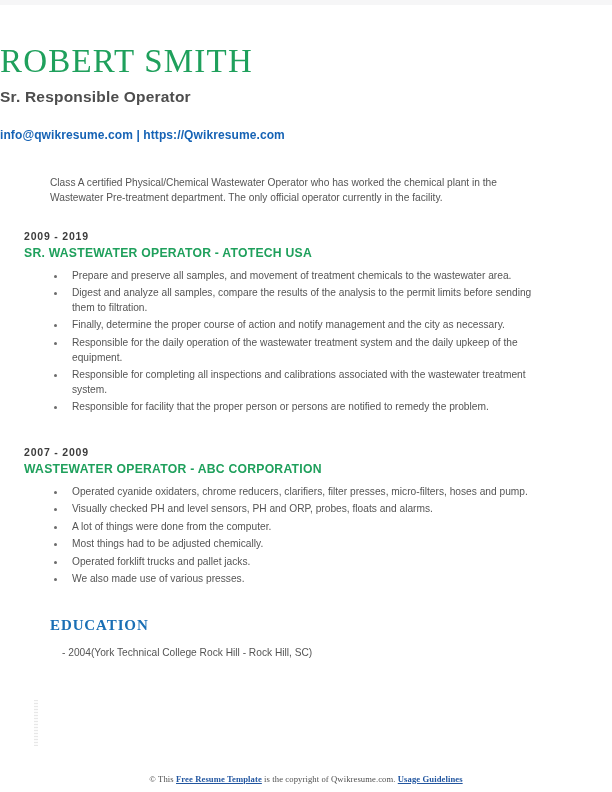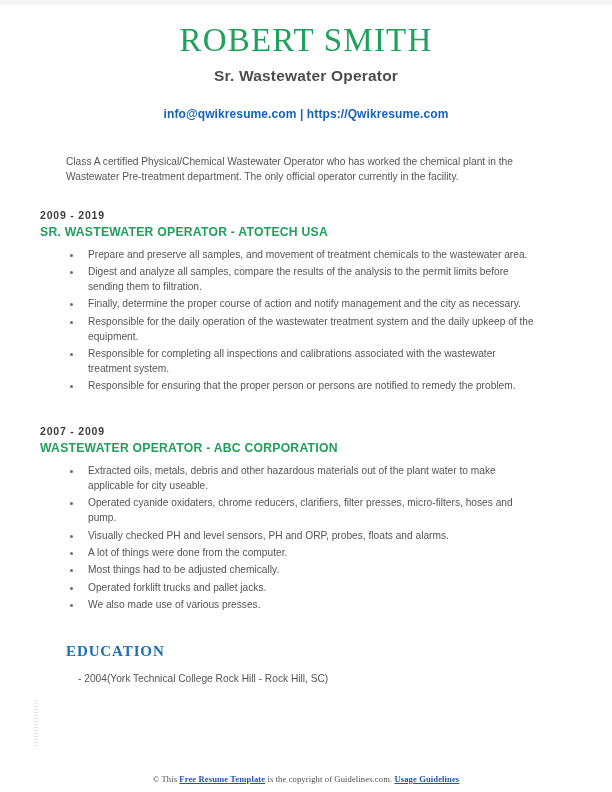--- a/index.html
+++ b/index.html
@@ -30,22 +30,22 @@
     position: absolute;
     left: 0;
     top: 0;
     width: 612px;
     height: 5px;
     background: #f6f6f7;
   }
 
   
   .header {
-    padding-top: 22px;
-    text-align: center;
+    padding-top: 43px;
+    text-align: left;
   }
   .full-name {
     font-family: "Liberation Serif", serif;
     font-size: 33px;
     font-weight: normal;
     letter-spacing: 1.2px;
     color: #1fa05c;
     margin: 0;
     line-height: 1.12;
   }
@@ -62,21 +62,21 @@
     font-size: 12px;
     font-weight: bold;
     color: #1663b5;
     margin-top: 22px;
     letter-spacing: 0.1px;
   }
 
   
   .content {
     margin: 0;
-    padding: 0 78px 0 40px;
+    padding: 0 78px 0 24px;
     box-sizing: border-box;
   }
 
   .summary {
     margin-top: 33px;
     font-size: 10.2px;
     line-height: 1.48;
     color: #555555;
     padding-left: 26px;
   }
@@ -186,61 +186,60 @@
 </style>
 </head>
 <body>
 
 <div class="page">
 
   <div class="top-band"></div>
 
   <div class="header">
     <div class="full-name">ROBERT SMITH</div>
-    <div class="job-title">Sr. Wastewater Operator</div>
+    <div class="job-title">Sr. Responsible Operator</div>
     <div class="contact-line">info@qwikresume.com | https://Qwikresume.com</div>
   </div>
 
   <div class="content">
 
     <div class="summary">Class A certified Physical/Chemical Wastewater Operator who has worked the chemical plant in the Wastewater Pre-treatment department. The only official operator currently in the facility.</div>
 
     <div class="job-block">
       <div class="job-dates">2009 - 2019</div>
       <div class="job-heading">SR. WASTEWATER OPERATOR - ATOTECH USA</div>
       <ul class="bullets">
         <li>Prepare and preserve all samples, and movement of treatment chemicals to the wastewater area.</li>
         <li>Digest and analyze all samples, compare the results of the analysis to the permit limits before sending them to filtration.</li>
         <li>Finally, determine the proper course of action and notify management and the city as necessary.</li>
         <li>Responsible for the daily operation of the wastewater treatment system and the daily upkeep of the equipment.</li>
         <li>Responsible for completing all inspections and calibrations associated with the wastewater treatment system.</li>
-        <li>Responsible for ensuring that the proper person or persons are notified to remedy the problem.</li>
+        <li>Responsible for facility that the proper person or persons are notified to remedy the problem.</li>
       </ul>
     </div>
 
     <div class="job-block second">
       <div class="job-dates">2007 - 2009</div>
       <div class="job-heading">WASTEWATER OPERATOR - ABC CORPORATION</div>
       <ul class="bullets">
-        <li>Extracted oils, metals, debris and other hazardous materials out of the plant water to make applicable for city useable.</li>
         <li>Operated cyanide oxidaters, chrome reducers, clarifiers, filter presses, micro-filters, hoses and pump.</li>
         <li>Visually checked PH and level sensors, PH and ORP, probes, floats and alarms.</li>
         <li>A lot of things were done from the computer.</li>
         <li>Most things had to be adjusted chemically.</li>
         <li>Operated forklift trucks and pallet jacks.</li>
         <li>We also made use of various presses.</li>
       </ul>
     </div>
 
     <div class="section">
       <div class="section-title">EDUCATION</div>
       <div class="edu-entry">- 2004(York Technical College Rock Hill - Rock Hill, SC)</div>
     </div>
 
   </div>
 
   <div class="left-artifact"></div>
 
   <div class="footer">
-    <span>© This </span><span class="flink">Free Resume Template</span><span> is the copyright of Guidelines.com. </span><span class="flink">Usage Guidelines</span>
+    <span>© This </span><span class="flink">Free Resume Template</span><span> is the copyright of Qwikresume.com. </span><span class="flink">Usage Guidelines</span>
   </div>
 
 </div>
 
 </body></html>

